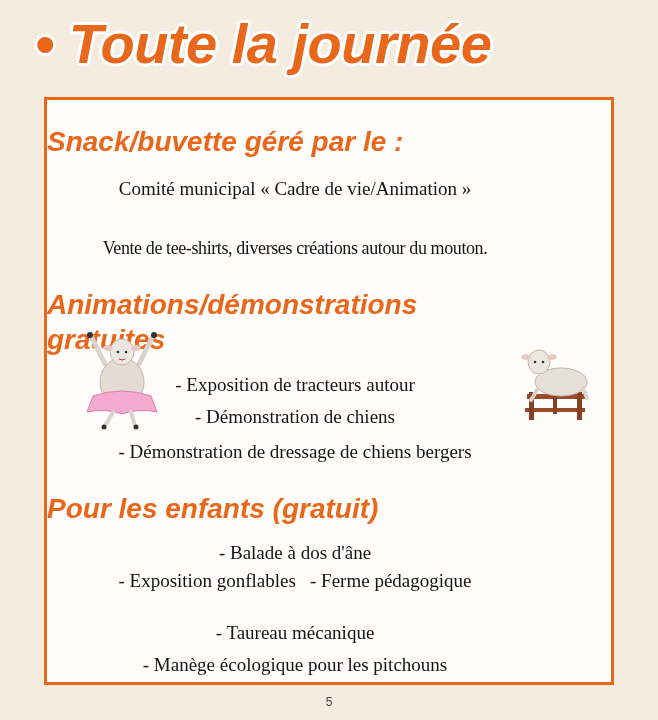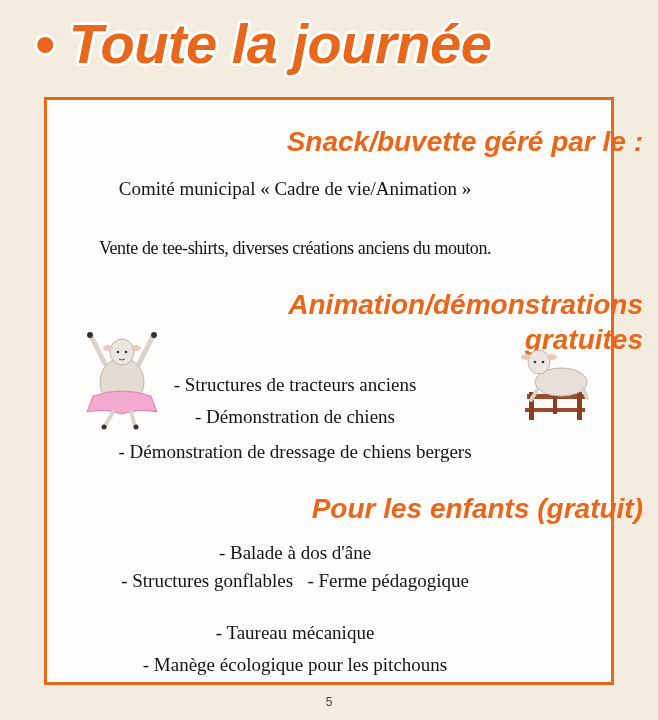--- a/index.html
+++ b/index.html
@@ -39,28 +39,27 @@
       width: 570px;
       height: 588px;
       background: #fefdfb;
       border: 3px solid #e8671a;
       box-sizing: border-box;
     }
     .section-heading {
       position: absolute;
       left: 0;
       width: 588px;
-      text-align: right;
+      text-align: left;
       font-family: "Liberation Sans", sans-serif;
       font-weight: bold;
       font-style: italic;
       font-size: 28px;
       color: #e8671a;
       line-height: 32px;
-      margin-left: 8px;
     }
     .body-line {
       position: absolute;
       left: 0;
       width: 496px;
       text-align: center;
       font-family: Liberation Serif, serif;
       font-size: 19px;
       color: #141414;
       line-height: 26px;
@@ -83,31 +82,31 @@
   </style>
 </head>
 <body>
 
 <div class="page-title">• Toute la journée</div>
 
 <div class="content-box">
 
   <div class="section-heading" style="top:26px;">Snack/buvette géré par le :</div>
   <div class="body-line" style="top:76px;">Comité municipal « Cadre de vie/Animation »</div>
-  <div class="body-line small" style="top:135px;">Vente de tee-shirts, diverses créations anciens du mouton.</div>
+  <div class="body-line small" style="top:135px;">Vente de tee-shirts, diverses créations autour du mouton.</div>
 
-  <div class="section-heading" style="top:189px;">Animation/démonstrations</div>
+  <div class="section-heading" style="top:189px;">Animations/démonstrations</div>
   <div class="section-heading" style="top:224px;">gratuites</div>
-  <div class="body-line" style="top:272px;">- Structures de tracteurs anciens</div>
+  <div class="body-line" style="top:272px;">- Exposition de tracteurs autour</div>
   <div class="body-line" style="top:304px;">- Démonstration de chiens</div>
   <div class="body-line" style="top:339px;">- Démonstration de dressage de chiens bergers</div>
 
   <div class="section-heading" style="top:393px;">Pour les enfants (gratuit)</div>
   <div class="body-line" style="top:440px;text-align:center;">- Balade à dos d'âne</div>
-  <div class="body-line" style="top:468px; white-space:pre;">- Structures gonflables   - Ferme pédagogique</div>
+  <div class="body-line" style="top:468px; white-space:pre;">- Exposition gonflables   - Ferme pédagogique</div>
   <div class="body-line" style="top:520px;">- Taureau mécanique</div>
   <div class="body-line" style="top:552px;">- Manège écologique pour les pitchouns</div>
 
   <svg class="sheep" style="left:30px; top:230px;" width="90" height="100" viewBox="0 0 90 100">
 
     <path d="M14 6 L28 34" stroke="#d9d3cc" stroke-width="5" stroke-linecap="round"></path>
     <path d="M76 6 L62 34" stroke="#d9d3cc" stroke-width="5" stroke-linecap="round"></path>
     <circle cx="13" cy="5" r="3" fill="#333"></circle>
     <circle cx="77" cy="5" r="3" fill="#333"></circle>
 

